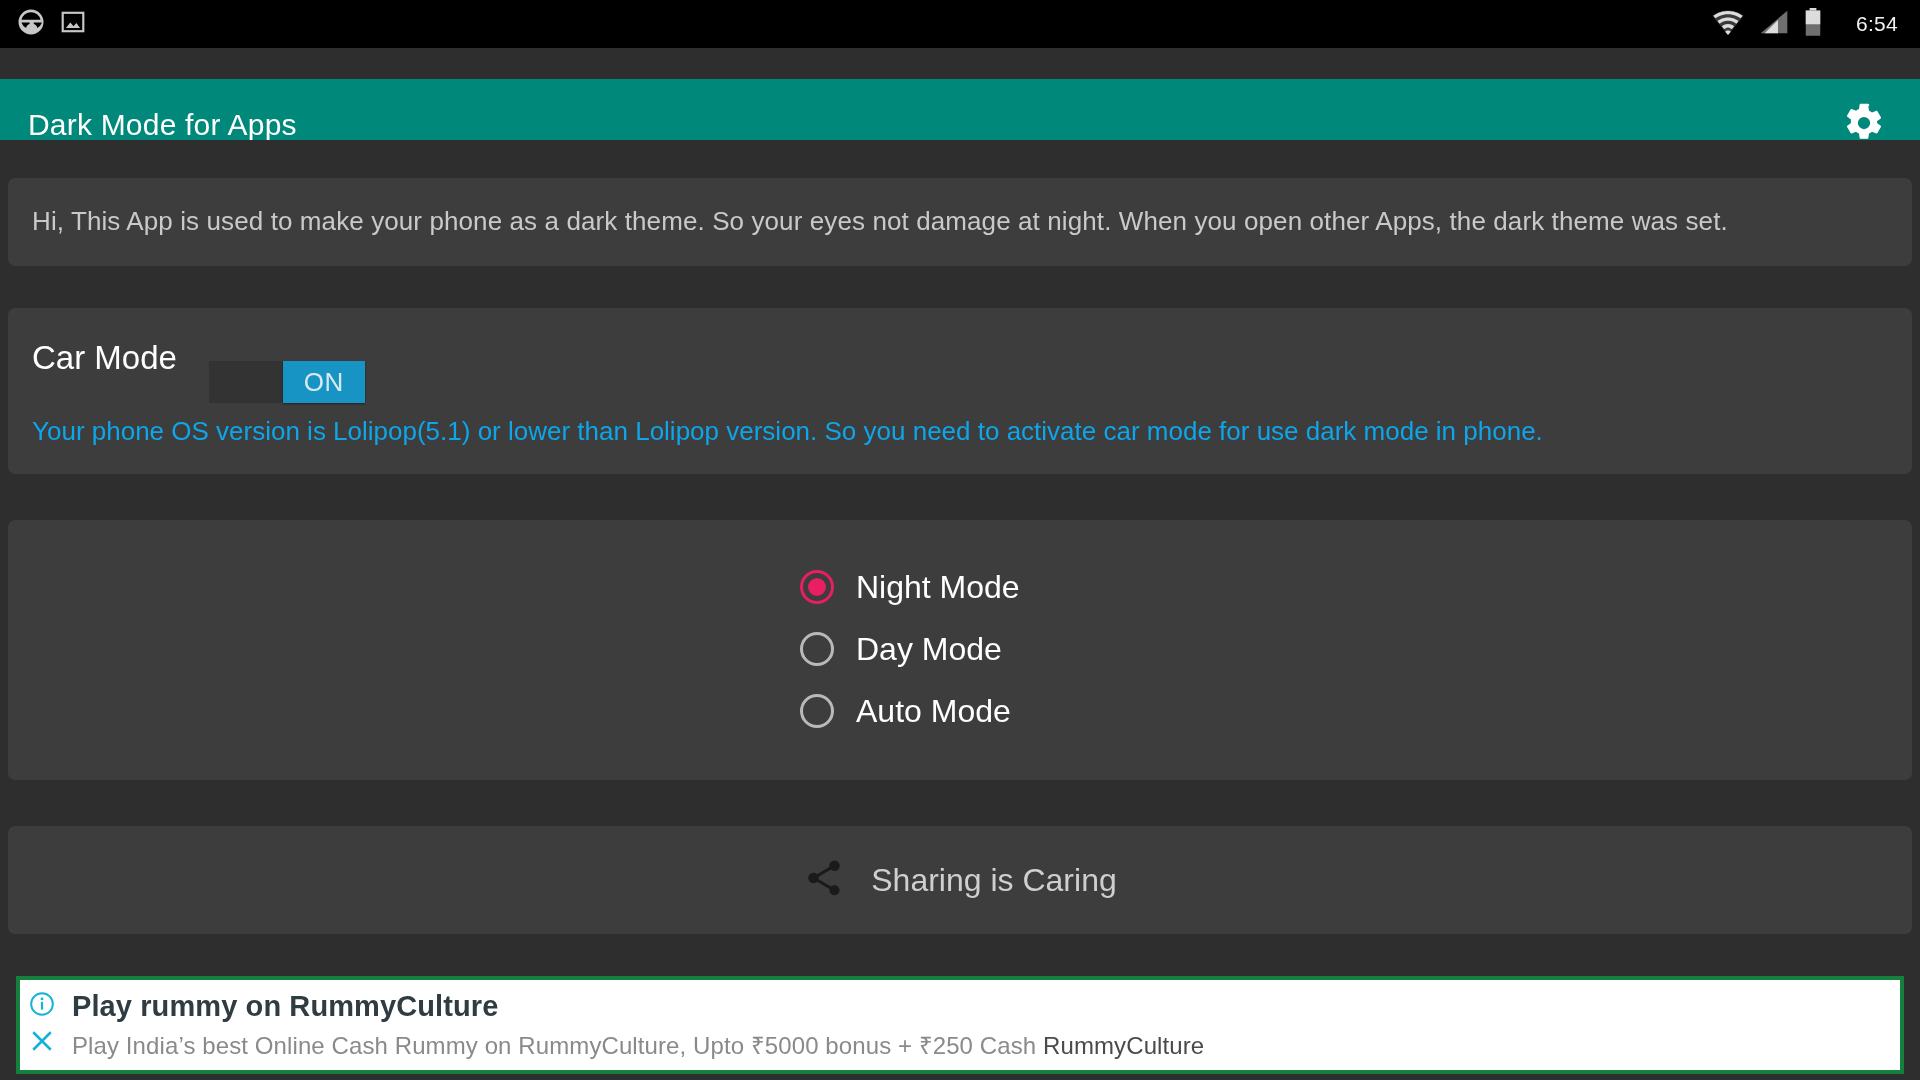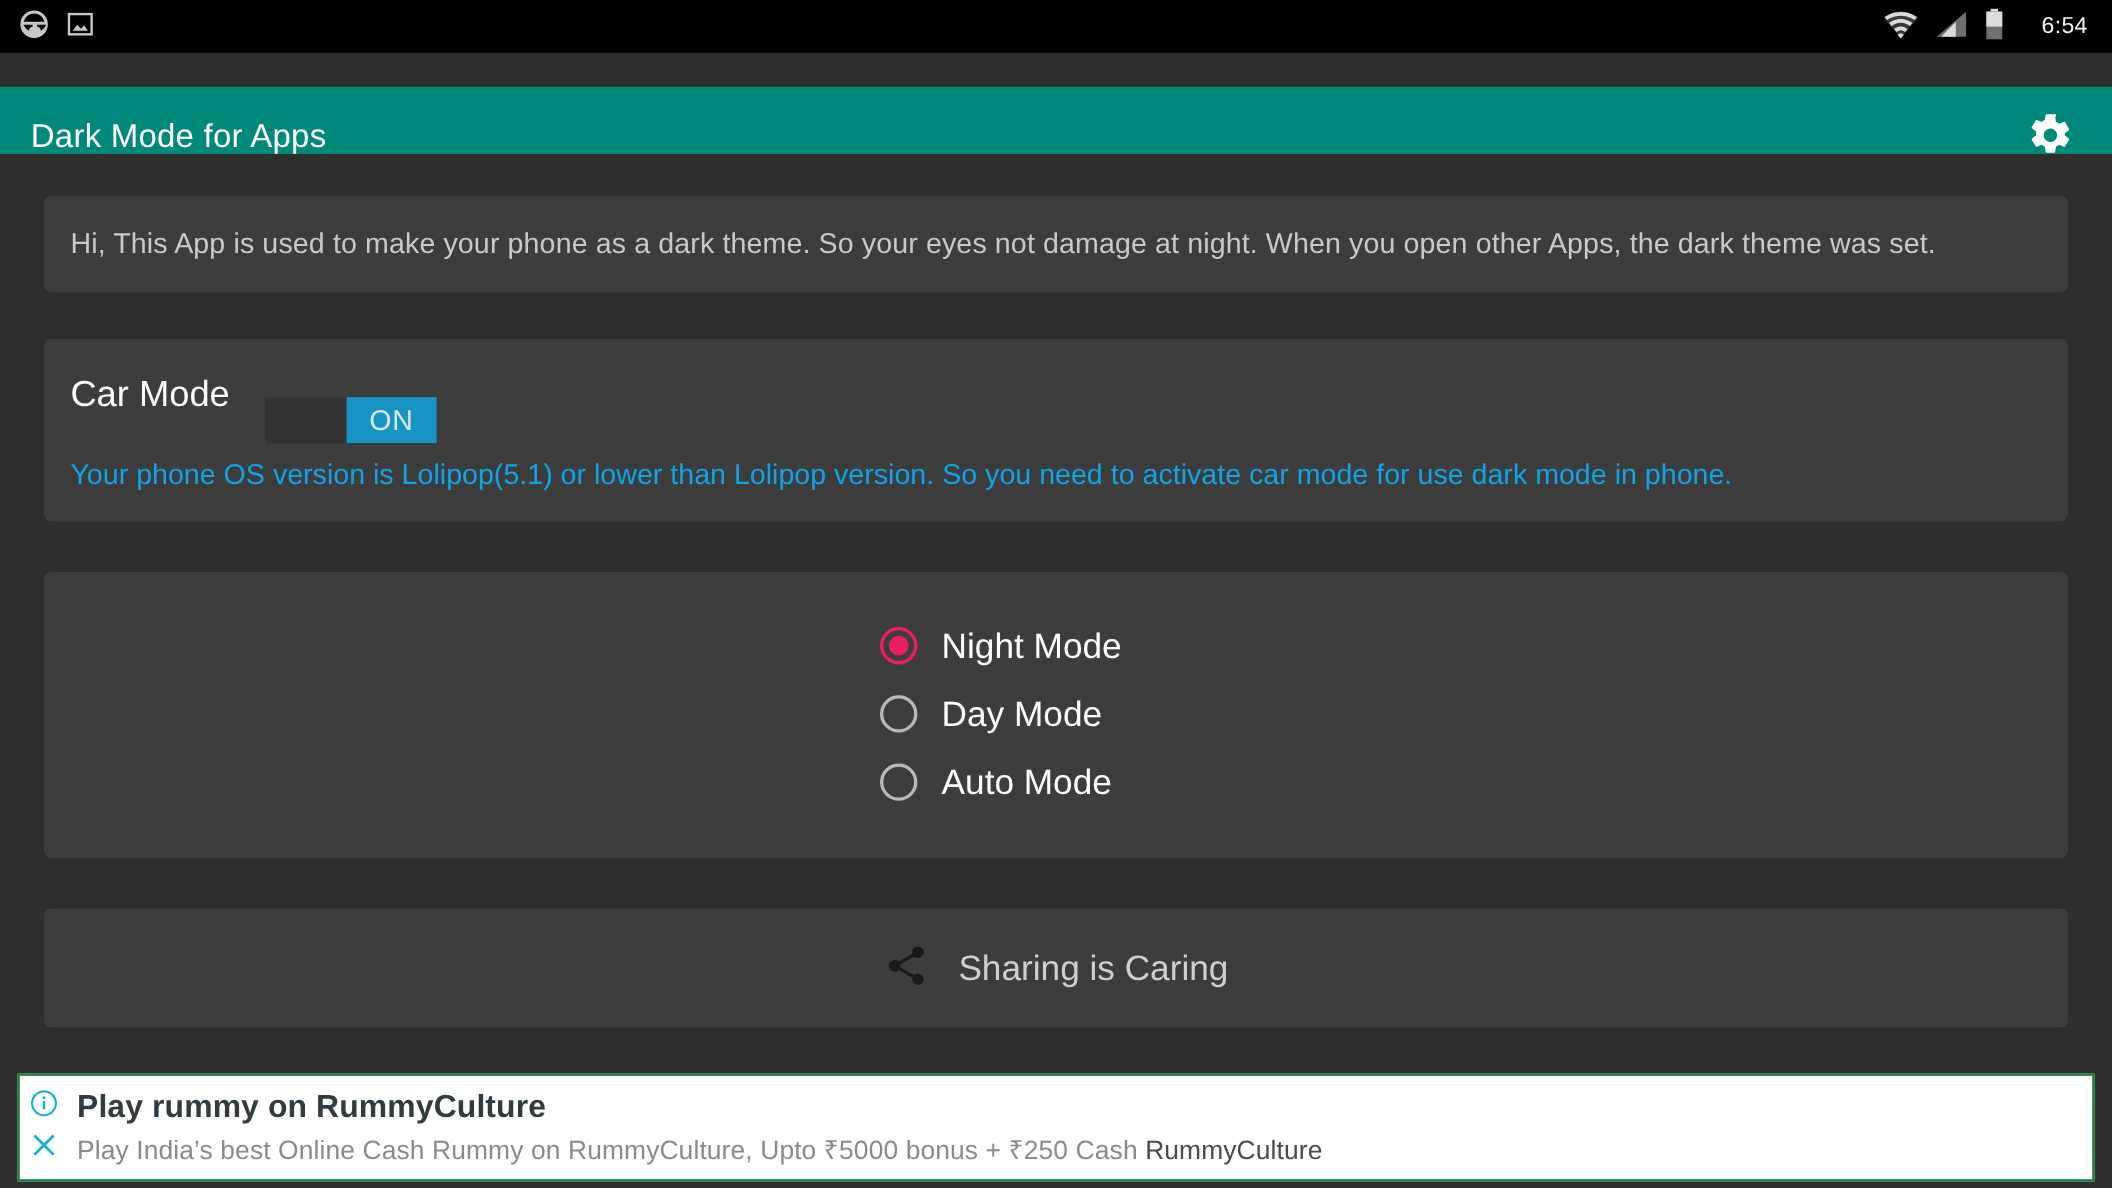--- a/index.html
+++ b/index.html
@@ -72,21 +72,21 @@
     cursor: pointer;
   }
 
   
   .content {
     position: absolute;
     top: 140px; left: 0;
     width: 1920px;
     height: 835px;
     background: #2e2e2e;
-    padding: 0 40px;
+    padding: 0 8px;
   }
 
   .card {
     background: #3d3d3d;
     border-radius: 7px;
     width: 100%;
   }
 
   .card-info {
     margin-top: 38px;
@@ -206,21 +206,21 @@
   .ad {
     position: absolute;
     left: 16px;
     bottom: 6px;
     width: 1888px;
     height: 98px;
     background: #ffffff;
     display: flex;
     align-items: center;
     overflow: hidden;
-    border: 2px solid #15803d;
+    border: 4px solid #15803d;
   }
   .ad-badges {
     width: 44px;
     height: 98px;
     display: flex;
     flex-direction: column;
     align-items: center;
     justify-content: center;
     gap: 6px;
     flex: 0 0 auto;

